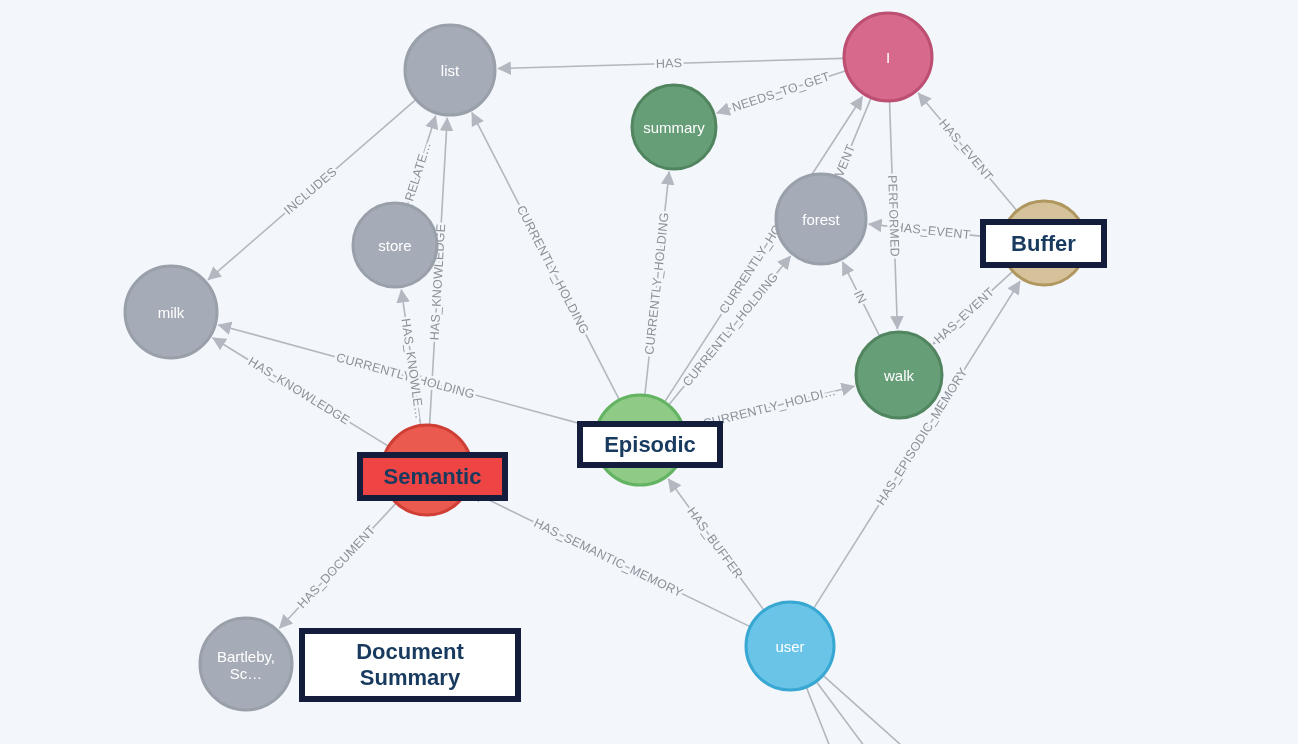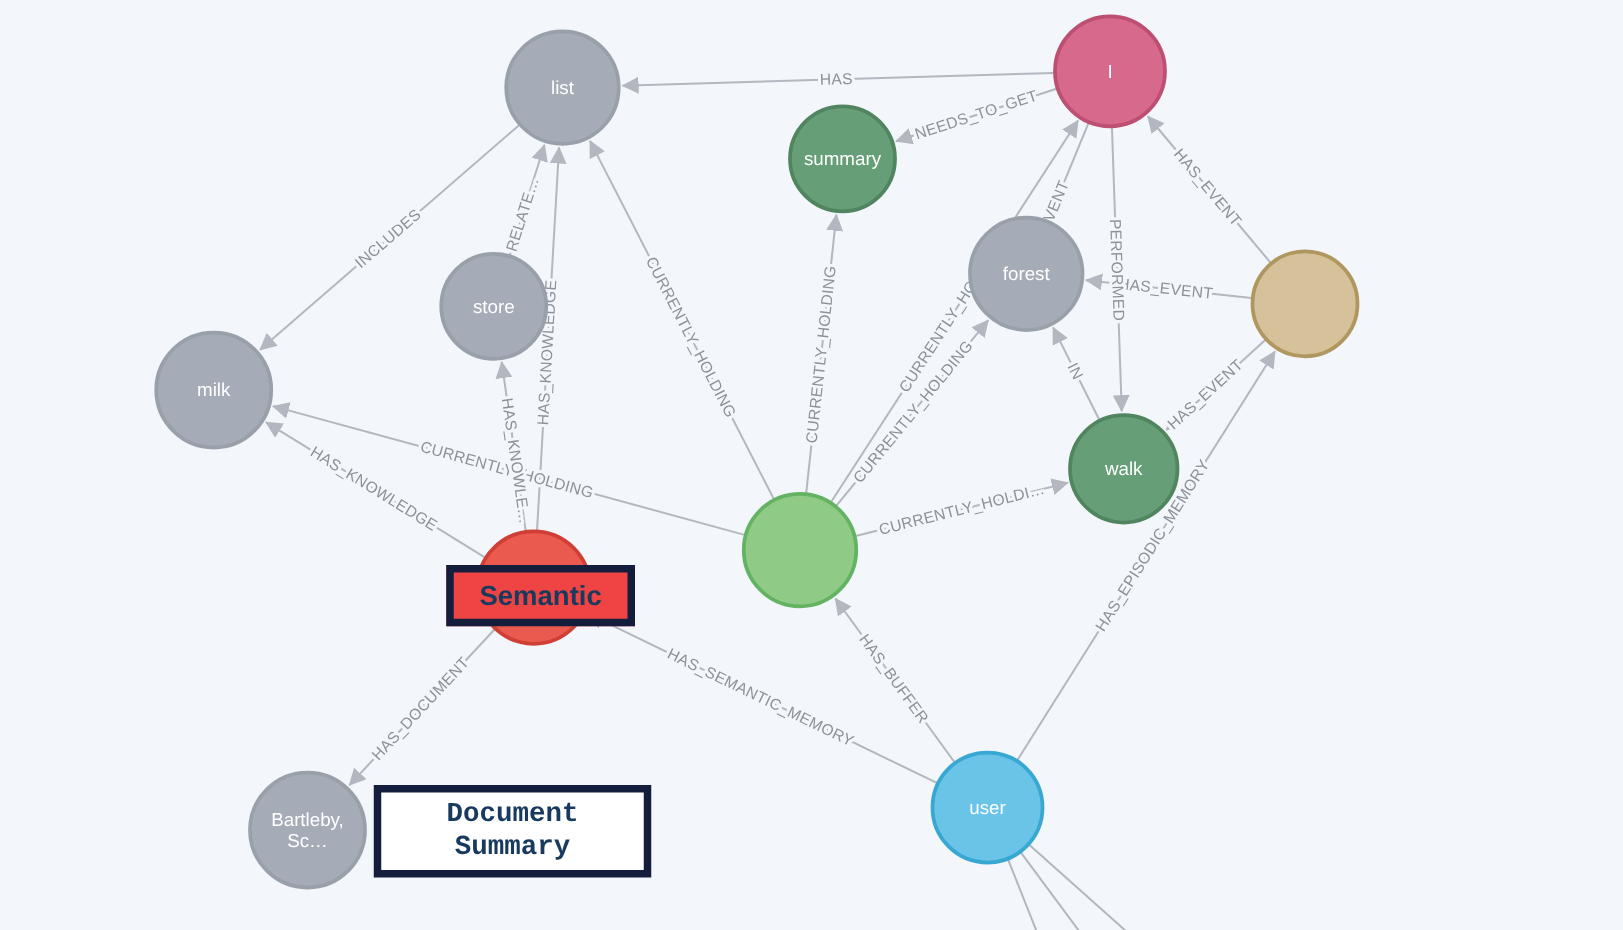--- a/index.html
+++ b/index.html
@@ -126,16 +126,18 @@
         <g>
           <circle cx="246" cy="664" r="46" fill="#a6acb7" stroke="#99a0aa" stroke-width="3"></circle>
           <text x="246" y="664" text-anchor="middle" dominant-baseline="central" class="node-label" fill="#ffffff"><tspan x="246" dy="-8.5">Bartleby,</tspan><tspan x="246" dy="17">Sc…</tspan></text>
         </g>
         <g>
           <circle cx="790" cy="646" r="44" fill="#69c4e8" stroke="#38a8d3" stroke-width="3"></circle>
           <text x="790" y="646" text-anchor="middle" dominant-baseline="central" class="node-label" fill="#ffffff"><tspan x="790" dy="0">user</tspan></text>
         </g>
       </g>
     </svg>
+  <div class="overlay-box" style="left: 980px; top: 219px; width: 127px; height: 49px; border: 6px solid rgb(20, 30, 60); background: rgb(255, 255, 255); color: rgb(23, 58, 94);">Buffer</div>
+  <div class="overlay-box" style="left: 577px; top: 421px; width: 146px; height: 47px; border: 6px solid rgb(20, 30, 60); background: rgb(255, 255, 255); color: rgb(23, 58, 94);">Episodic</div>
   <div class="overlay-box" style="left: 357px; top: 452px; width: 151px; height: 49px; border: 6px solid rgb(20, 30, 60); background: #ef4444; color: rgb(23, 58, 94);">Semantic</div>
-  <div class="overlay-box" style="left: 299px; top: 628px; width: 222px; height: 74px; border: 6px solid rgb(20, 30, 60); background: rgb(255, 255, 255); color: rgb(23, 58, 94); font-family: Liberation Mono, monospace;">Document
+  <div class="overlay-box" style="left: 299px; top: 628px; width: 222px; height: 74px; border: 6px solid rgb(20, 30, 60); background: rgb(255, 255, 255); color: rgb(23, 58, 94);">Document
 Summary</div>
 </div>
 
 </body></html>

